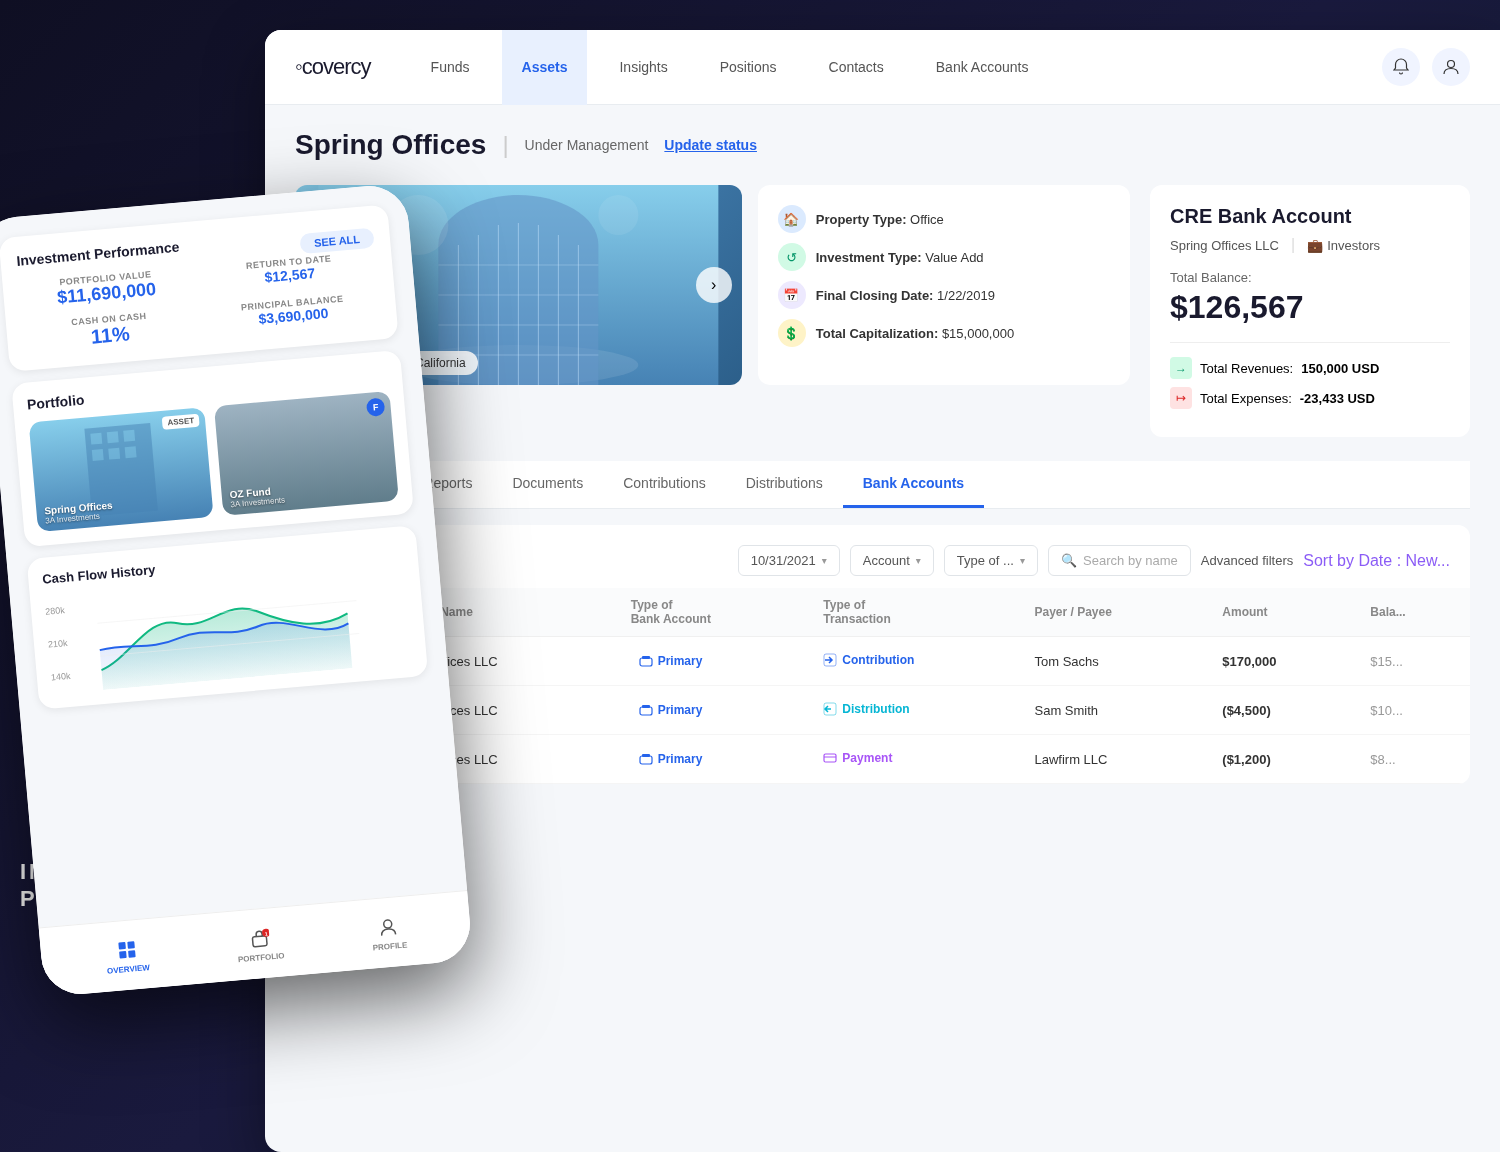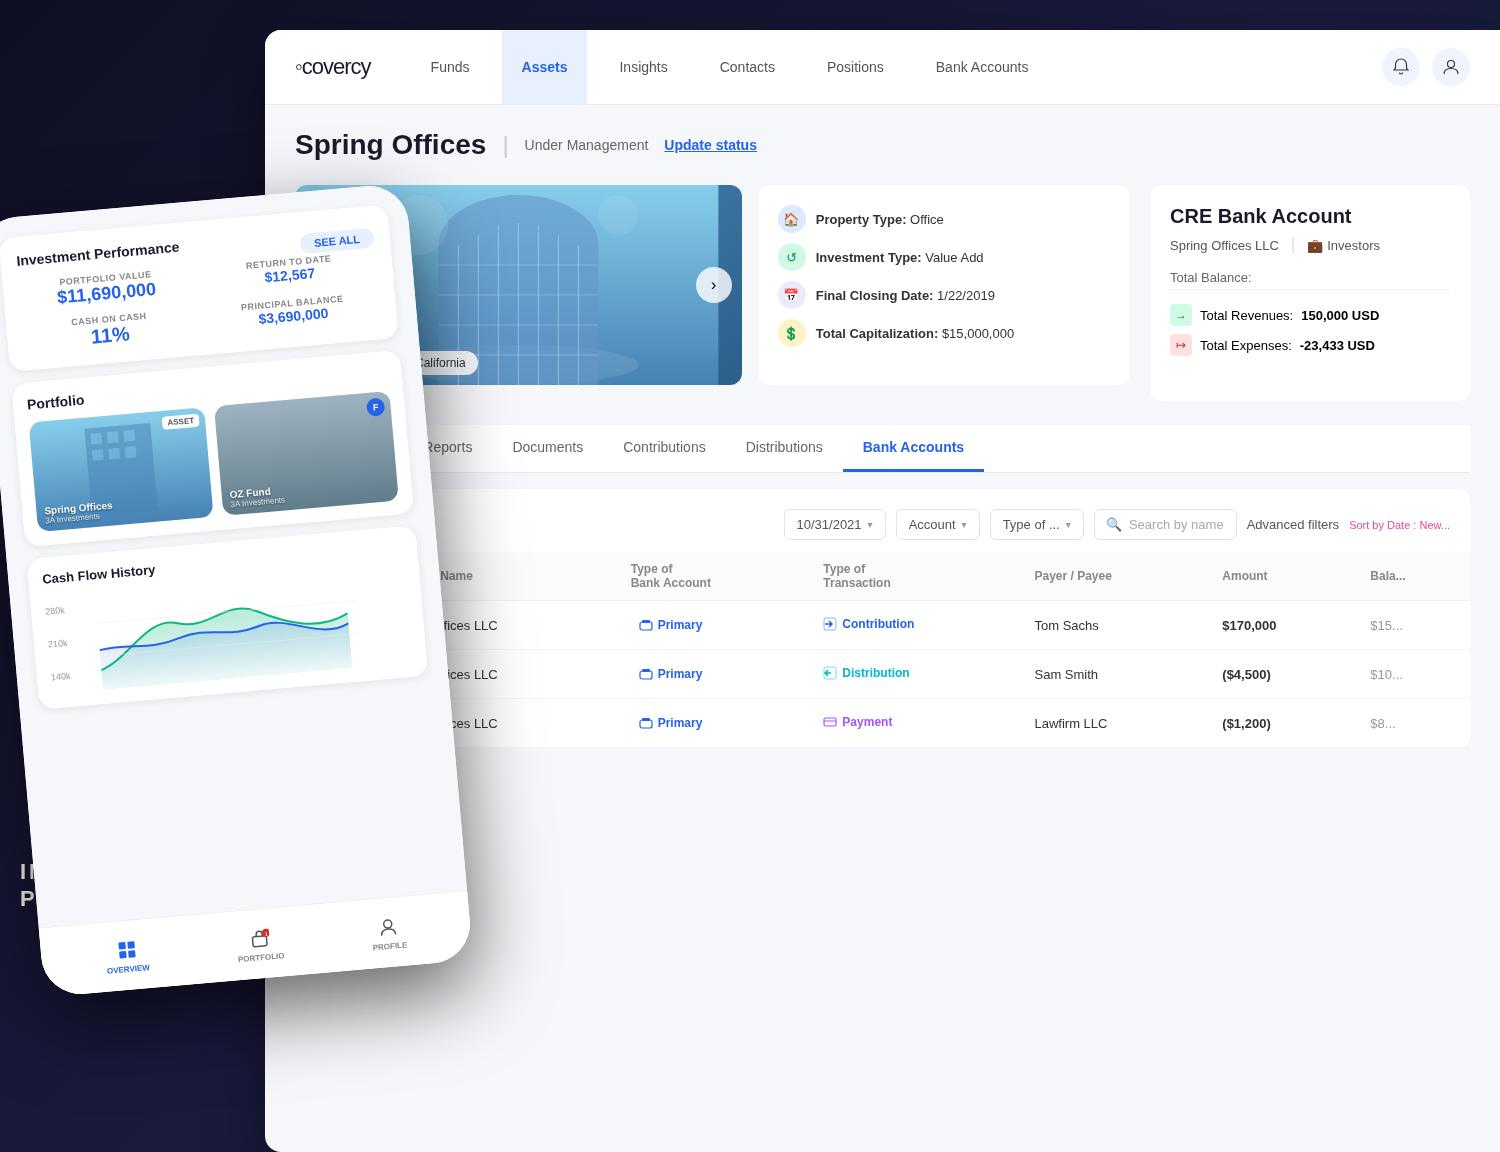--- a/index.html
+++ b/index.html
@@ -661,22 +661,22 @@
     }
 
     .advanced-filters-link {
       font-size: 13px;
       color: #555;
       font-weight: 500;
       cursor: pointer;
     }
 
     .sort-label {
-      font-size: 11px;
-      color: #ec4899;
+      font-size: 16px;
+      color: #8b5cf6;
       white-space: nowrap;
     }
 
     
     .table-container {
       overflow-x: auto;
     }
 
     table {
       width: 100%;
@@ -879,22 +879,22 @@
 <div class="desktop-ui">
 
   <nav class="navbar">
     <div class="logo">
       <span>◦</span><span>covercy</span>
     </div>
     <div class="nav-links">
       <a class="nav-link">Funds</a>
       <a class="nav-link active">Assets</a>
       <a class="nav-link">Insights</a>
+      <a class="nav-link">Positions</a>
       <a class="nav-link">Contacts</a>
-      <a class="nav-link">Positions</a>
       <a class="nav-link">Bank Accounts</a>
     </div>
     <div class="nav-actions">
       <button class="nav-icon-btn">
         <svg width="18" height="18" viewBox="0 0 18 18">
           <path d="M9 1a5.5 5.5 0 00-5.5 5.5v3.5l-1.5 2h14l-1.5-2V6.5A5.5 5.5 0 009 1z" stroke="#333" stroke-width="1.2" fill="none"></path>
           <path d="M7.5 14.5a1.5 1.5 0 003 0" stroke="#333" stroke-width="1.2" fill="none"></path>
         </svg>
       </button>
       <button class="nav-icon-btn">
@@ -993,20 +993,21 @@
         <div class="cre-title">CRE Bank Account</div>
         <div class="cre-subtitle">
           <span class="cre-company">Spring Offices LLC</span>
           <span style="color:#ddd;">|</span>
           <div class="cre-investors-link">
             <span>💼</span>
             <span>Investors</span>
           </div>
         </div>
         <div class="cre-balance-label">Total Balance:</div>
+        <div class="cre-balance-value">$126,567</div>
         <hr class="cre-divider">
         <div class="cre-revenue-item">
           <div class="revenue-icon green">→</div>
           <span>Total Revenues:</span>
           <span style="font-weight:600;">150,000 USD</span>
         </div>
         <div class="cre-revenue-item">
           <div class="revenue-icon red">↦</div>
           <span>Total Expenses:</span>
           <span style="font-weight:600;">-23,433 USD</span>

